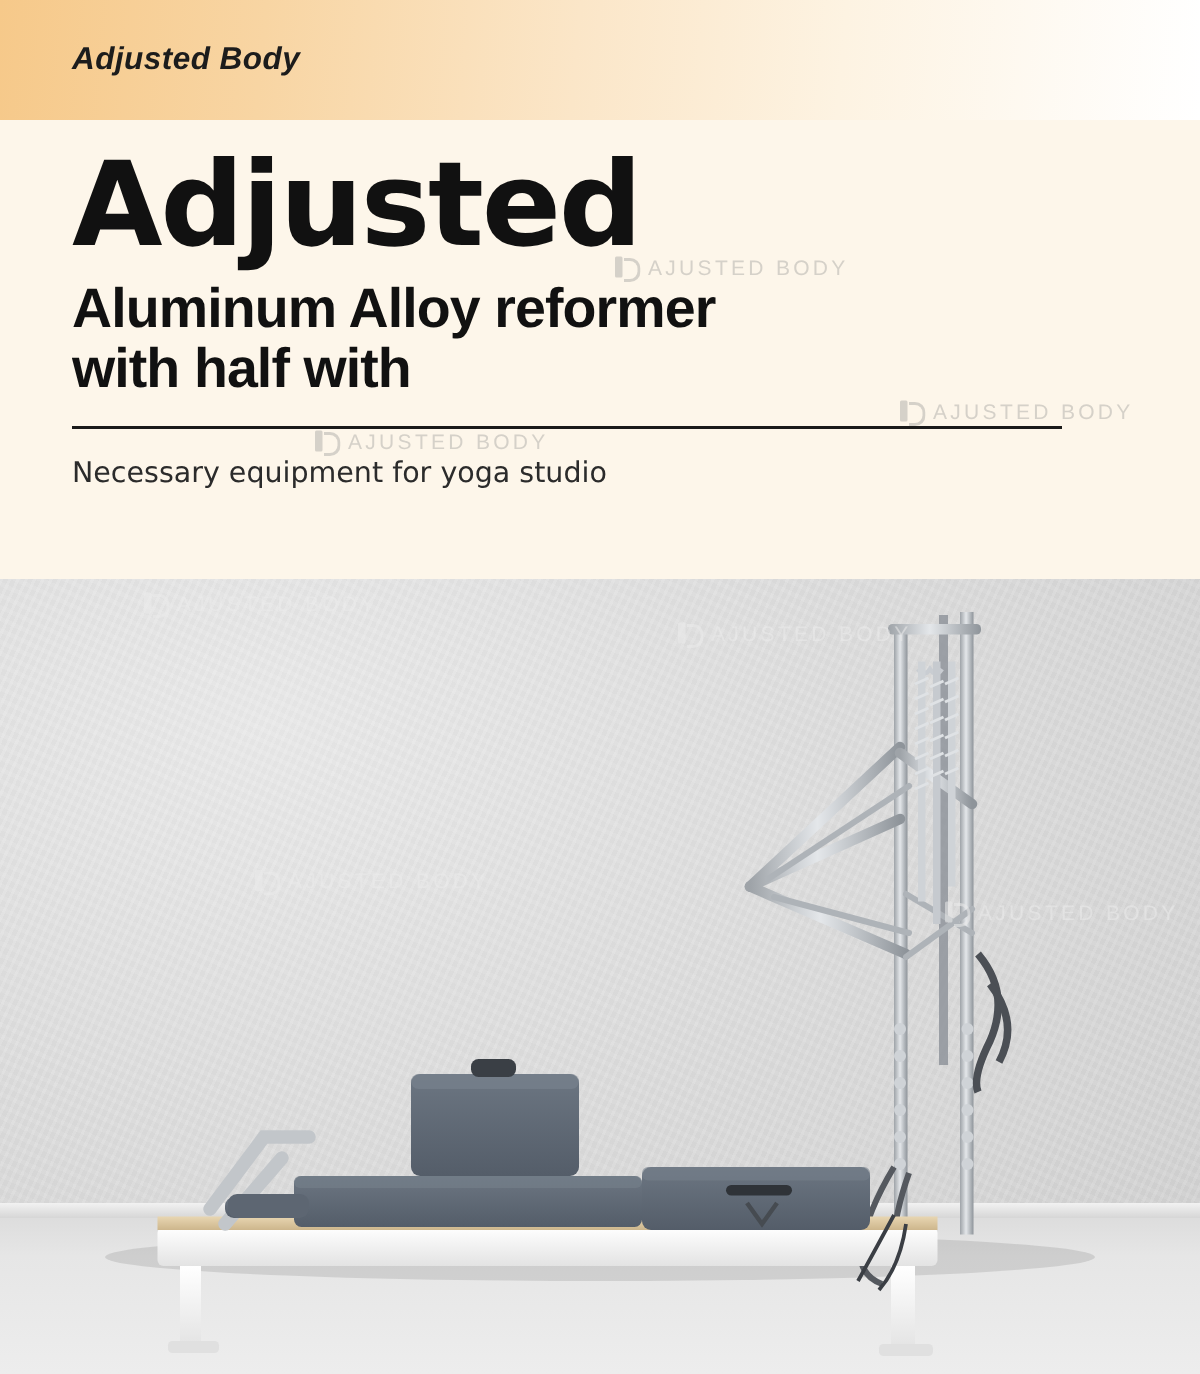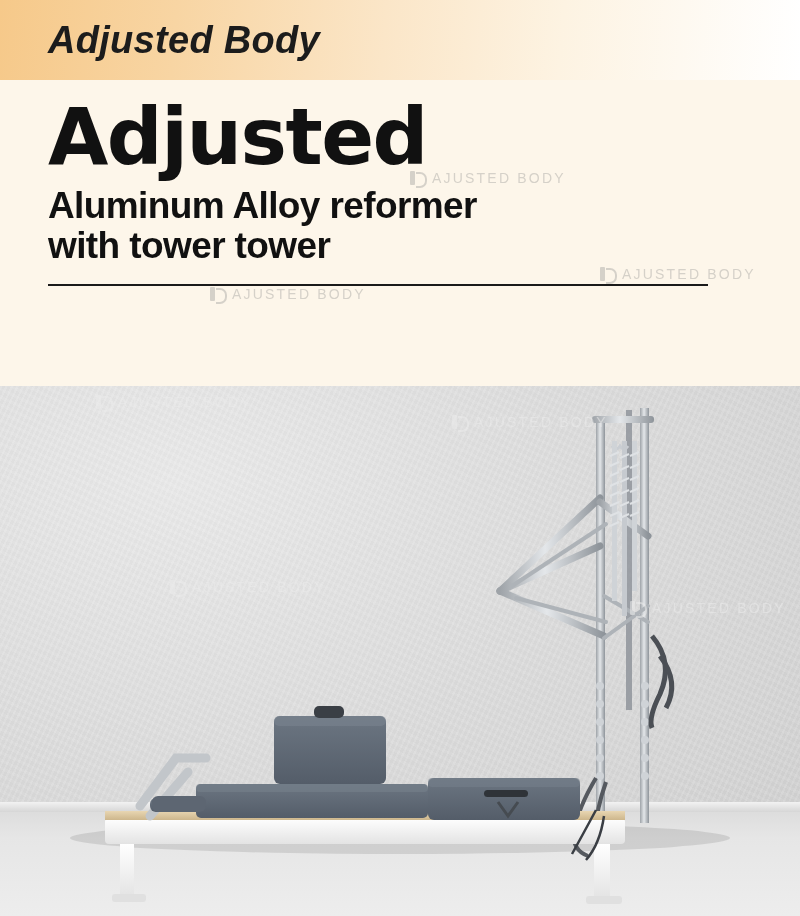--- a/index.html
+++ b/index.html
@@ -21,21 +21,21 @@
   .brand-bar {
     position: relative;
     width: 800px;
     height: 80px;
     background: linear-gradient(95deg, #f6c98a 0%, #f8d5a3 22%, #fbe6c8 48%, #fdf3e2 70%, #ffffff 100%);
     display: flex;
     align-items: center;
     overflow: hidden;
   }
   .brand-name {
-    font-size: 38px;
+    font-size: 21px;
     font-weight: bold;
     font-style: italic;
     letter-spacing: 0.3px;
     color: #1c1c1c;
     padding-left: 48px;
   }
 
   
   .hero {
     position: relative;
@@ -169,23 +169,24 @@
 <div class="page" data-interactable="false">
 
   <div class="brand-bar" data-interactable="false">
     <div class="brand-name" data-interactable="false">Adjusted Body</div>
   </div>
 
   <div class="hero" data-interactable="false">
     <div class="title-main" data-interactable="false">Adjusted</div>
     <div class="title-sub" data-interactable="false">
       <div data-interactable="false">Aluminum Alloy reformer</div>
-      <div data-interactable="false">with tower tower</div>
+      <div data-interactable="false">with half with</div>
     </div>
     <div class="rule" data-interactable="false"></div>
+    <div class="tagline" data-interactable="false">Necessary equipment for yoga studio</div>
   </div>
 
   <div class="photo" data-interactable="false">
     <div class="photo-bg" data-interactable="false"></div>
     <div class="wall-tex" data-interactable="false"></div>
     <div class="floor" data-interactable="false">
       <div class="floor-line" data-interactable="false"></div>
     </div>
     <div class="baseboard" data-interactable="false"></div>
 

